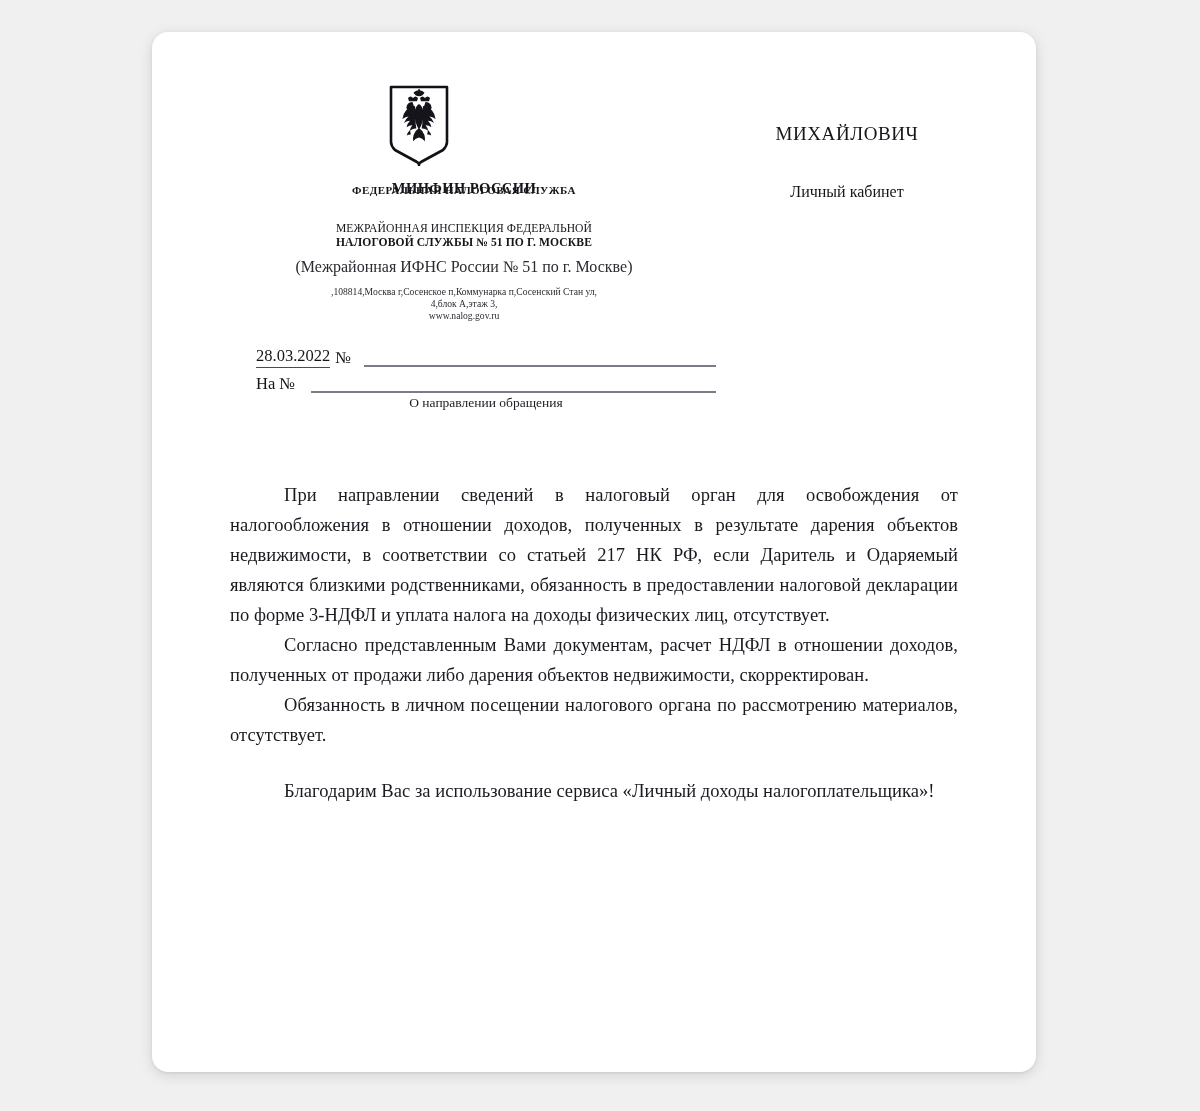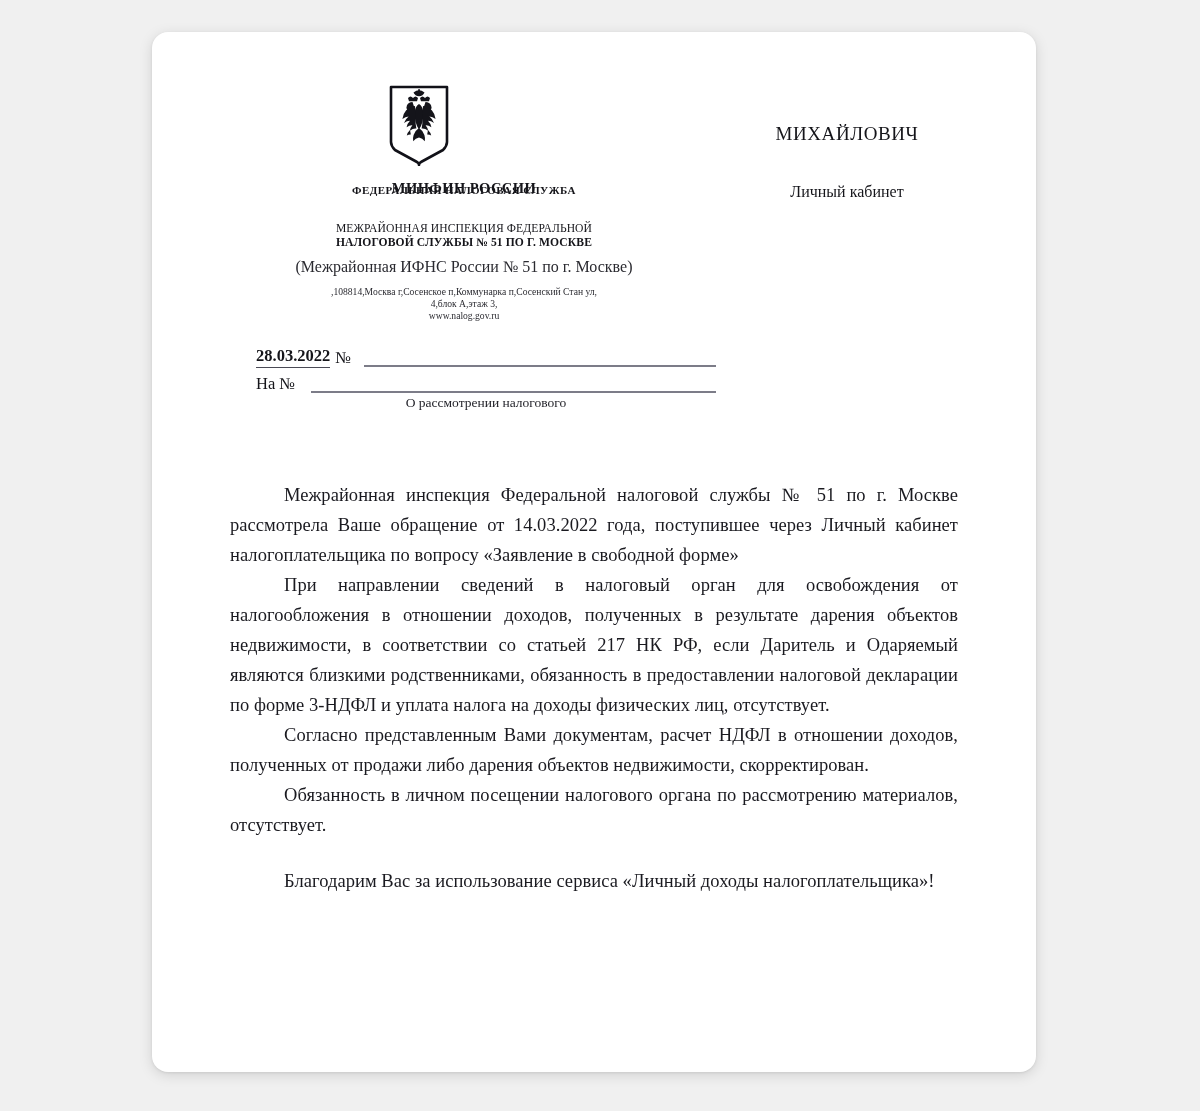--- a/index.html
+++ b/index.html
@@ -154,21 +154,20 @@
   }
   .ref-label {
     font-size: 16.5px;
     color: #15151a;
     line-height: 20px;
     white-space: nowrap;
   }
   #ref-date-text {
     border-bottom: 1.6px solid #4a4a55;
     padding-bottom: 1px;
-    font-weight: bold;
   }
   #ref-no-symbol-1 { margin-left: 5px; }
   #ref-no-symbol-2 { }
   .ref-rule {
     position: absolute;
     bottom: 1px;
     height: 1.6px;
     background: #7c7c88;
   }
   #ref-rule-out { left: 108px; right: 0; }
@@ -269,27 +268,26 @@
           <span class="ref-label" id="ref-date-text">28.03.2022</span>
           <span class="ref-label" id="ref-no-symbol-1">№</span>
           <span class="ref-rule" id="ref-rule-out"></span>
         </div>
         <div class="ref-row">
           <span class="ref-label" id="ref-no-symbol-2">На №</span>
           <span class="ref-rule" id="ref-rule-in"></span>
         </div>
       </div>
 
-      <div id="ref-subject">О рассмотрении налогового</div>
+      <div id="ref-subject">О направлении обращения</div>
     </div>
 
     <div id="body-zone">
 
 
-      <p class="para">Межрайонная инспекция Федеральной налоговой службы № 51 по г. Москве рассмотрела Ваше обращение от 14.03.2022 года, поступившее через Личный кабинет налогоплательщика по вопросу «Заявление в свободной форме»</p>
       <p class="para">При направлении сведений в налоговый орган для освобождения от налогообложения в отношении доходов, полученных в результате дарения объектов недвижимости, в соответствии со статьей 217 НК РФ, если Даритель и Одаряемый являются близкими родственниками, обязанность в предоставлении налоговой декларации по форме 3-НДФЛ и уплата налога на доходы физических лиц, отсутствует.</p>
       <p class="para">Согласно представленным Вами документам, расчет НДФЛ в отношении доходов, полученных от продажи либо дарения объектов недвижимости, скорректирован.</p>
       <p class="para">Обязанность в личном посещении налогового органа по рассмотрению материалов, отсутствует.</p>
       <p class="para gap-before">Благодарим Вас за использование сервиса «Личный доходы налогоплательщика»!</p>
     </div>
 
   </div>
 </div>
 
 </body></html>

